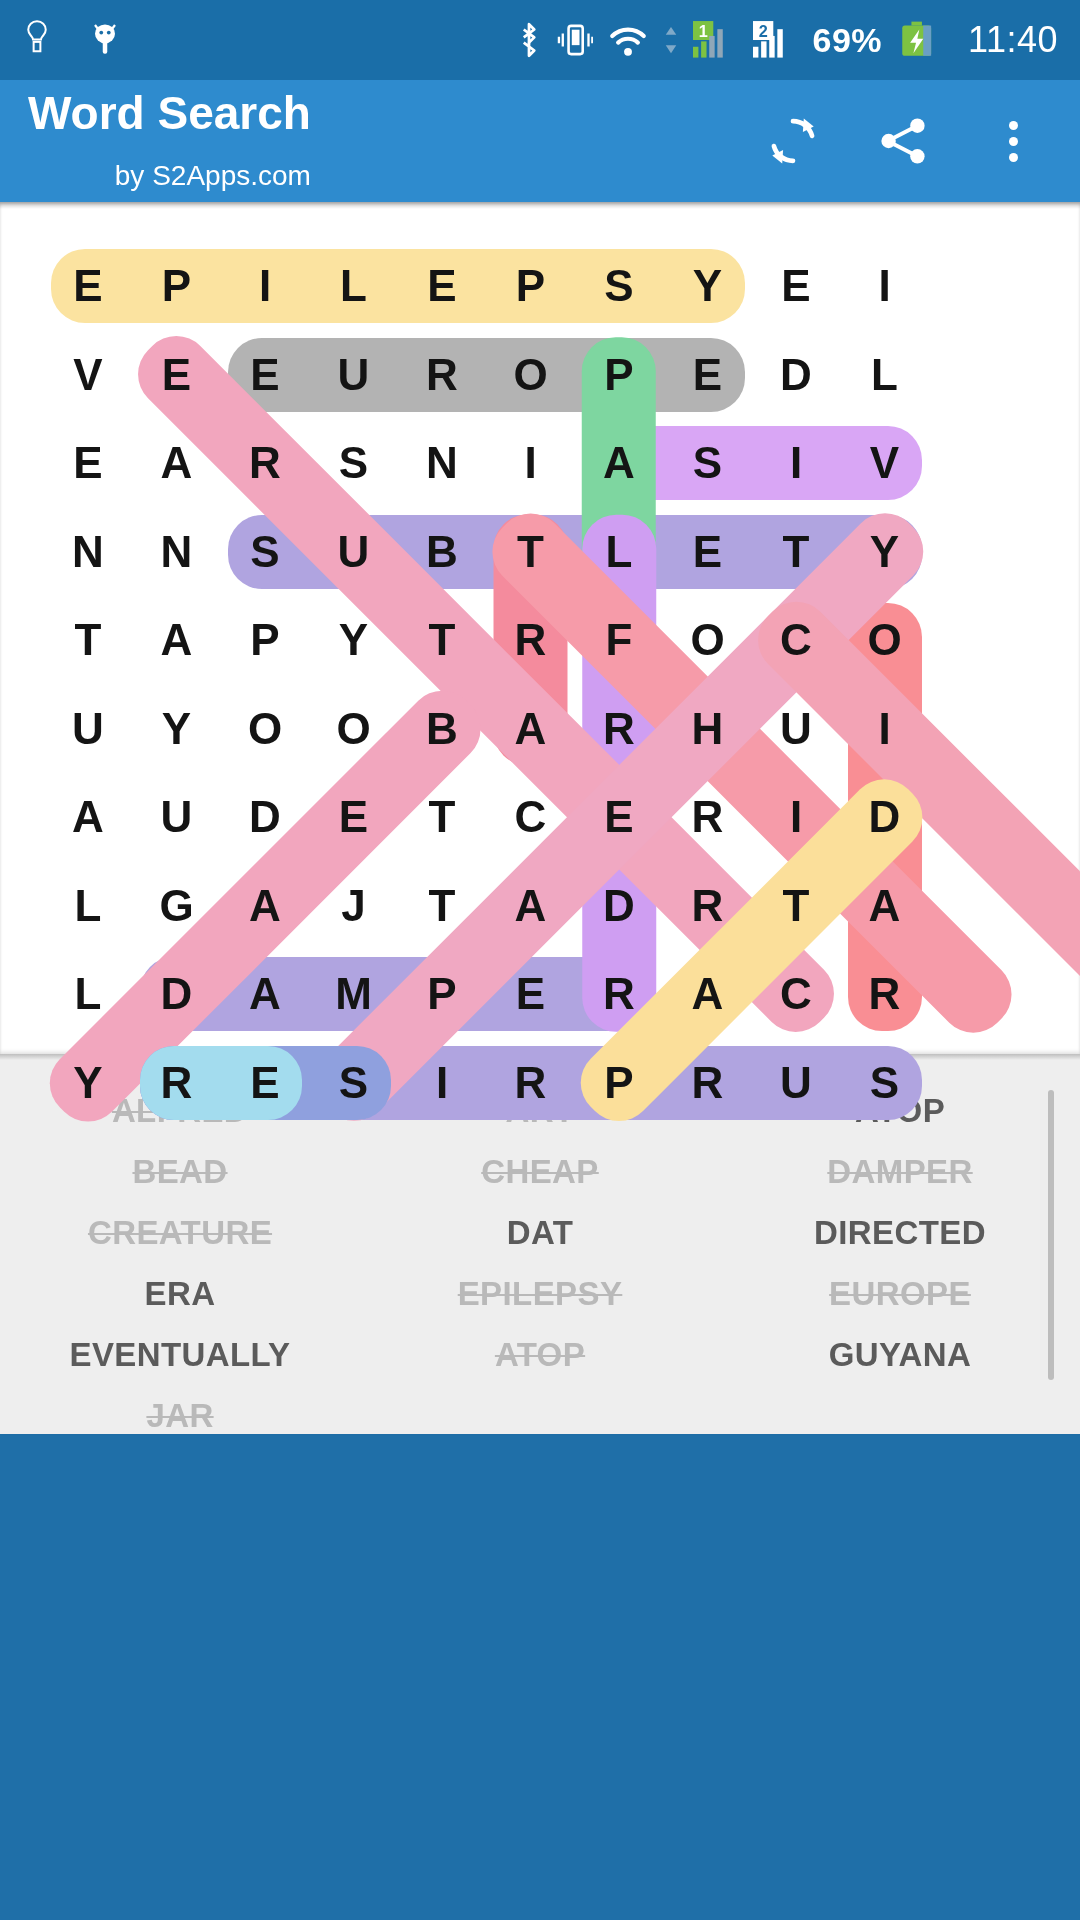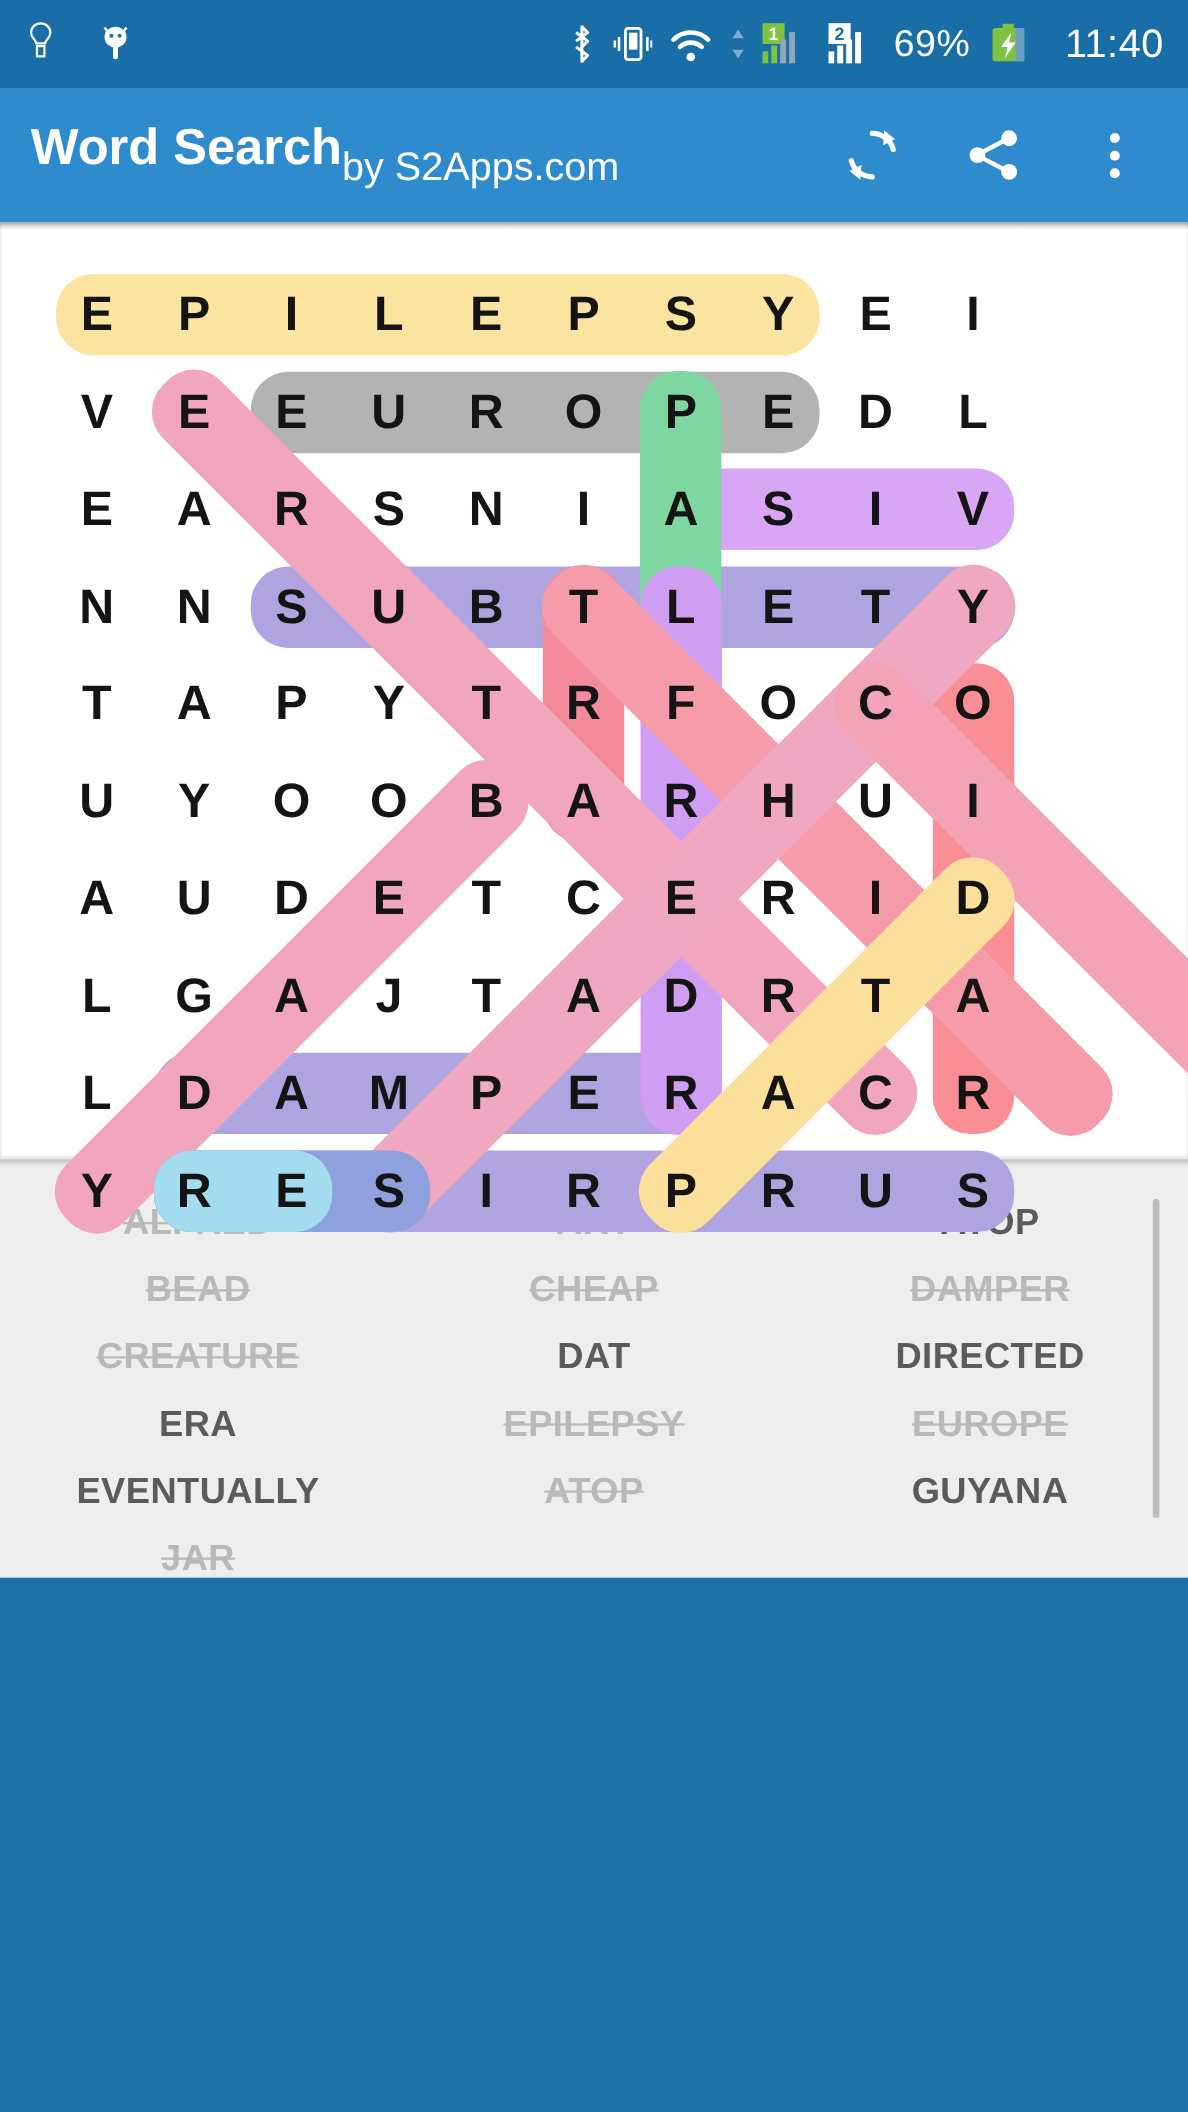--- a/index.html
+++ b/index.html
@@ -12,32 +12,32 @@
 
   
   .statusbar {
     height:80px; background:#1a6ea8;
     display:flex; align-items:center;
     padding:0 22px; color:#ffffff;
   }
   .sb-left { display:flex; align-items:center; gap:36px; }
   .sb-right { margin-left:auto; display:flex; align-items:center; gap:14px; }
   .sb-icon { display:flex; align-items:center; }
-  .sb-text { font-size:34px; font-weight:400; letter-spacing:.5px; }
+  .sb-text { font-size:34px; font-weight:700; letter-spacing:.5px; }
   .sb-time { font-size:36px; font-weight:400; margin-left:14px; letter-spacing:.5px; }
 
   
   .appbar {
     height:122px; background:#2e8bce;
     display:flex; align-items:center; padding:0 28px;
     position:relative;
   }
-  .appbar-titles { display:flex; flex-direction:row; justify-content:center; }
+  .appbar-titles { display:flex; flex-direction:column; justify-content:center;text-align:right; }
   .app-title { color:#fff; font-size:46px; font-weight:bold; line-height:1.08; }
-  .app-subtitle { color:#fff; font-size:36px; font-weight:400; line-height:1.25; margin-top:20px; }
+  .app-subtitle { color:#fff; font-size:28px; font-weight:400; line-height:1.25; margin-top:20px; }
   .appbar-actions { margin-left:auto; display:flex; align-items:center; gap:52px; padding-right:10px; }
   .ab-btn { width:58px; height:58px; display:flex; align-items:center; justify-content:center; cursor:pointer; }
   .dots { display:flex; flex-direction:column; gap:7px; align-items:center; }
   .dots i { width:9px; height:9px; background:#fff; border-radius:50%; display:block; }
 
   
   .grid-wrap {
     position:relative;
     height:852px;
     background:#ffffff;

